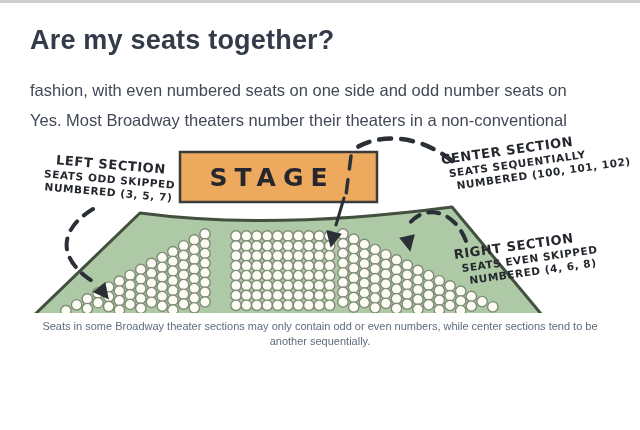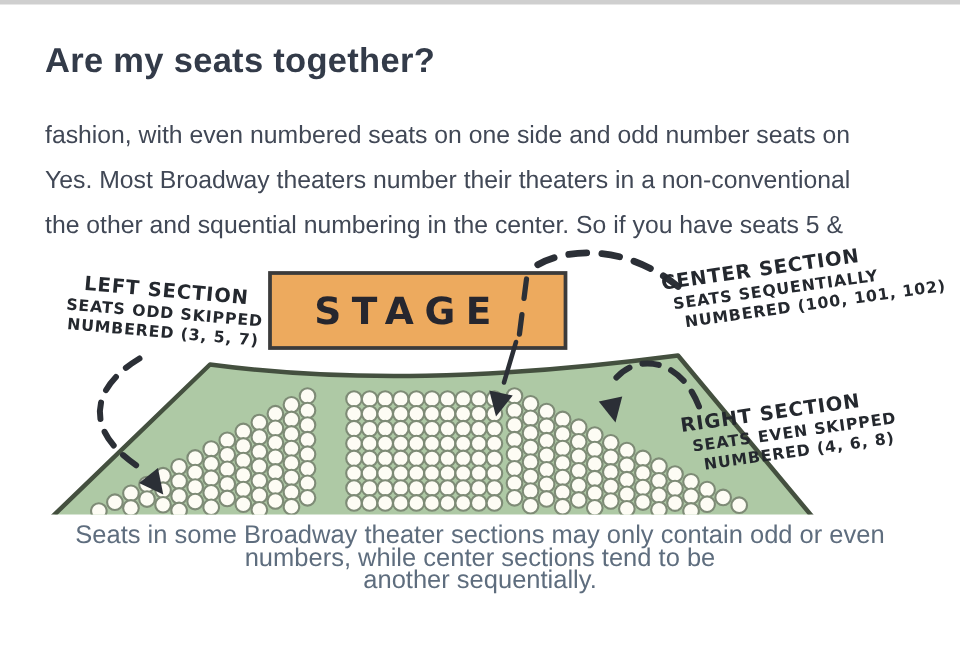--- a/index.html
+++ b/index.html
@@ -5,21 +5,21 @@
   html,body{margin:0;padding:0;}
   body{
     width:640px;height:430px;overflow:hidden;
     background:#ffffff;
     font-family:"Liberation Sans",sans-serif;
     position:relative;
   }
   .top-rule{height:3px;background:#cfcfcf;width:640px;}
   h1.page-title{
     margin:22px 30px 0 30px;
-    font-size:23px;line-height:30px;
+    font-size:27px;line-height:30px;
     font-weight:bold;color:#333b49;
     letter-spacing:.2px;
   }
   p.body-text{
     margin:20px 30px 0 30px;
     font-size:16.5px;line-height:30px;
     color:#414856;
   }
   p.body-text span{display:block;white-space:nowrap;}
   .diagram{
@@ -33,36 +33,35 @@
   }
   .hand-label .l1{font-size:13px;display:block;}
   .hand-label .l2,.hand-label .l3{font-size:10.5px;display:block;}
   .label-left{left:44px;top:22px;text-align:center;transform:rotate(5deg);}
   .label-center{left:442px;top:4px;transform:rotate(-8deg);}
   .label-center .l2{margin-left:6px;} .label-center .l3{margin-left:12px;}
   .label-right{left:455px;top:102px;transform:rotate(-8deg);}
   .label-right .l2{margin-left:6px;} .label-right .l3{margin-left:12px;}
   p.caption{
     margin:6px auto 0 auto;max-width:580px;
-    font-size:17px;line-height:15px;color:#5e6d7e;
+    font-size:11px;line-height:15px;color:#5e6d7e;
     text-align:center;
   }
   p.caption span{display:block;}
 </style>
 </head>
 <body>
 
 <div class="top-rule"></div>
 
 <h1 class="page-title">Are my seats together?</h1>
 
 <p class="body-text">
   <span>fashion, with even numbered seats on one side and odd number seats on</span>
   <span>Yes. Most Broadway theaters number their theaters in a non-conventional</span>
-  <span>the other and squential numbering in the center. So if you have seats 5 &amp;</span>
 </p>
 
 <div class="diagram">
   <svg width="640" height="178" viewBox="0 0 640 178">
 
     <path d="M 140,78 C 230,90 330,88 452,72 L 552,192 L 552,210 L 26,210 L 26,188 Z" stroke-width="3" stroke-linejoin="round" fill="#aec9a5" stroke="#44503f"></path>
 
     <g id="seats-layer">
         <circle cx="236.0" cy="101.0" r="5.2" fill="#fdfcf4" stroke="#7e8b76" stroke-width="1.4"></circle>
         <circle cx="246.4" cy="101.0" r="5.2" fill="#fdfcf4" stroke="#7e8b76" stroke-width="1.4"></circle>

